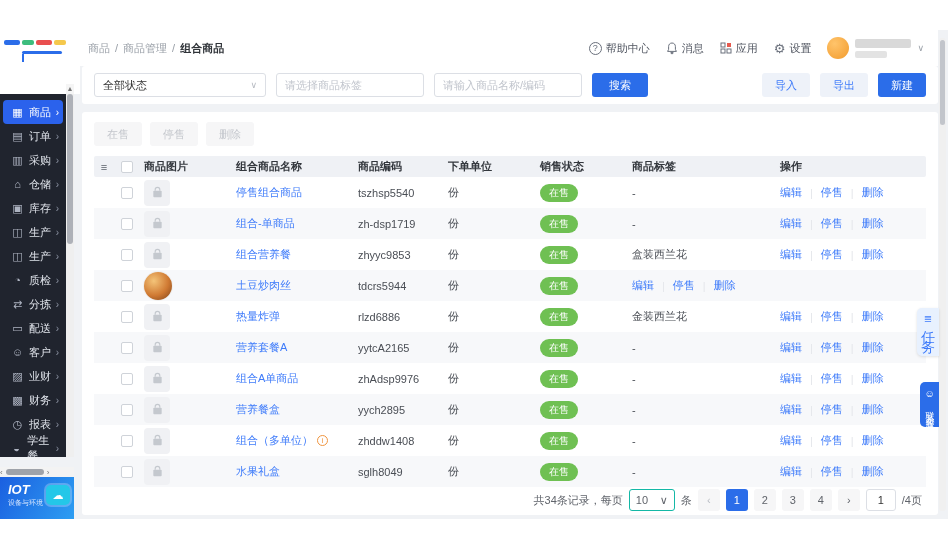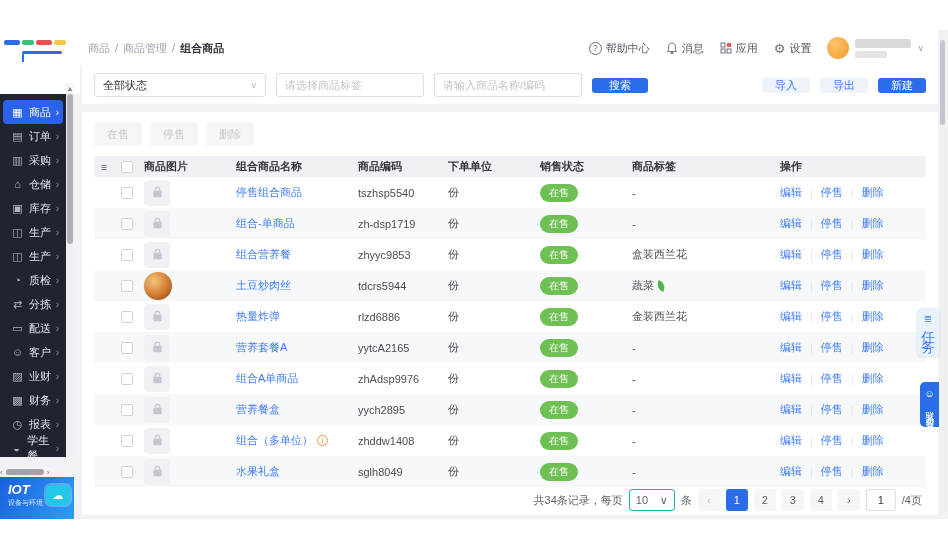--- a/index.html
+++ b/index.html
@@ -49,21 +49,21 @@
   .uchev { color:#9aa0a8; font-size:9px; }
 
   
   .content { position:absolute; top:36px; left:8px; right:0; bottom:4px; display:flex; flex-direction:column; gap:8px; }
   .filter-card { background:#fff; border-radius:3px; height:38px; flex:0 0 38px; display:flex; align-items:center; gap:10px; padding:0 12px; }
   .sel,.inp { height:24px; border:1px solid #dcdfe5; border-radius:3px; background:#fff; font-size:11px; color:#333;
     display:flex; align-items:center; padding:0 8px; }
   .sel { width:172px; justify-content:space-between; cursor:pointer; }
   .sel .schev { color:#b5b9c0; font-size:9px; }
   .inp { width:148px; color:#c0c4cc; }
-  .btn { height:15px; border-radius:3px; font-size:11px; display:flex; align-items:center; justify-content:center; cursor:pointer; }
+  .btn { height:24px; border-radius:3px; font-size:11px; display:flex; align-items:center; justify-content:center; cursor:pointer; }
   .btn-primary { background:#2b6de9; color:#fff; width:56px; }
   .btn-soft { background:#eef2f9; color:#3e7bfa; width:48px; }
   .fright { margin-left:auto; display:flex; gap:10px; }
 
   .table-card { background:#fff; border-radius:3px; flex:1; display:flex; flex-direction:column; padding:10px 12px 2px; overflow:hidden; }
   .batch { display:flex; gap:8px; margin-bottom:10px; }
   .btn-dis { background:#f6f6f7; color:#c3c6cc; width:48px; height:24px; }
   .thead,.trow { display:flex; align-items:center; }
   .thead { background:#eff1f5; height:28px; font-size:11px; color:#33373d; font-weight:bold; border-radius:2px; }
   .trow { height:31px; font-size:11px; color:#4a4e55; }
@@ -401,21 +401,20 @@
                 <div class="food"></div>
               </div>
               <div class="c-name">
                 <span class="nm-wrap">
                   <span class="namelink">土豆炒肉丝</span>
                 </span>
               </div>
               <div class="c-code">tdcrs5944</div>
               <div class="c-unit">份</div>
               <div class="c-status"><span class="badge">在售</span></div>
-              <div class="c-tag">蔬菜<span class="leaf"></span></div>
               <div class="c-ops">
                 <span class="op">编辑</span>
                 <span class="opsep">|</span>
                 <span class="op">停售</span>
                 <span class="opsep">|</span>
                 <span class="op">删除</span>
               </div>
             </div>
             <div class="trow">
               <div class="c-set"></div>

